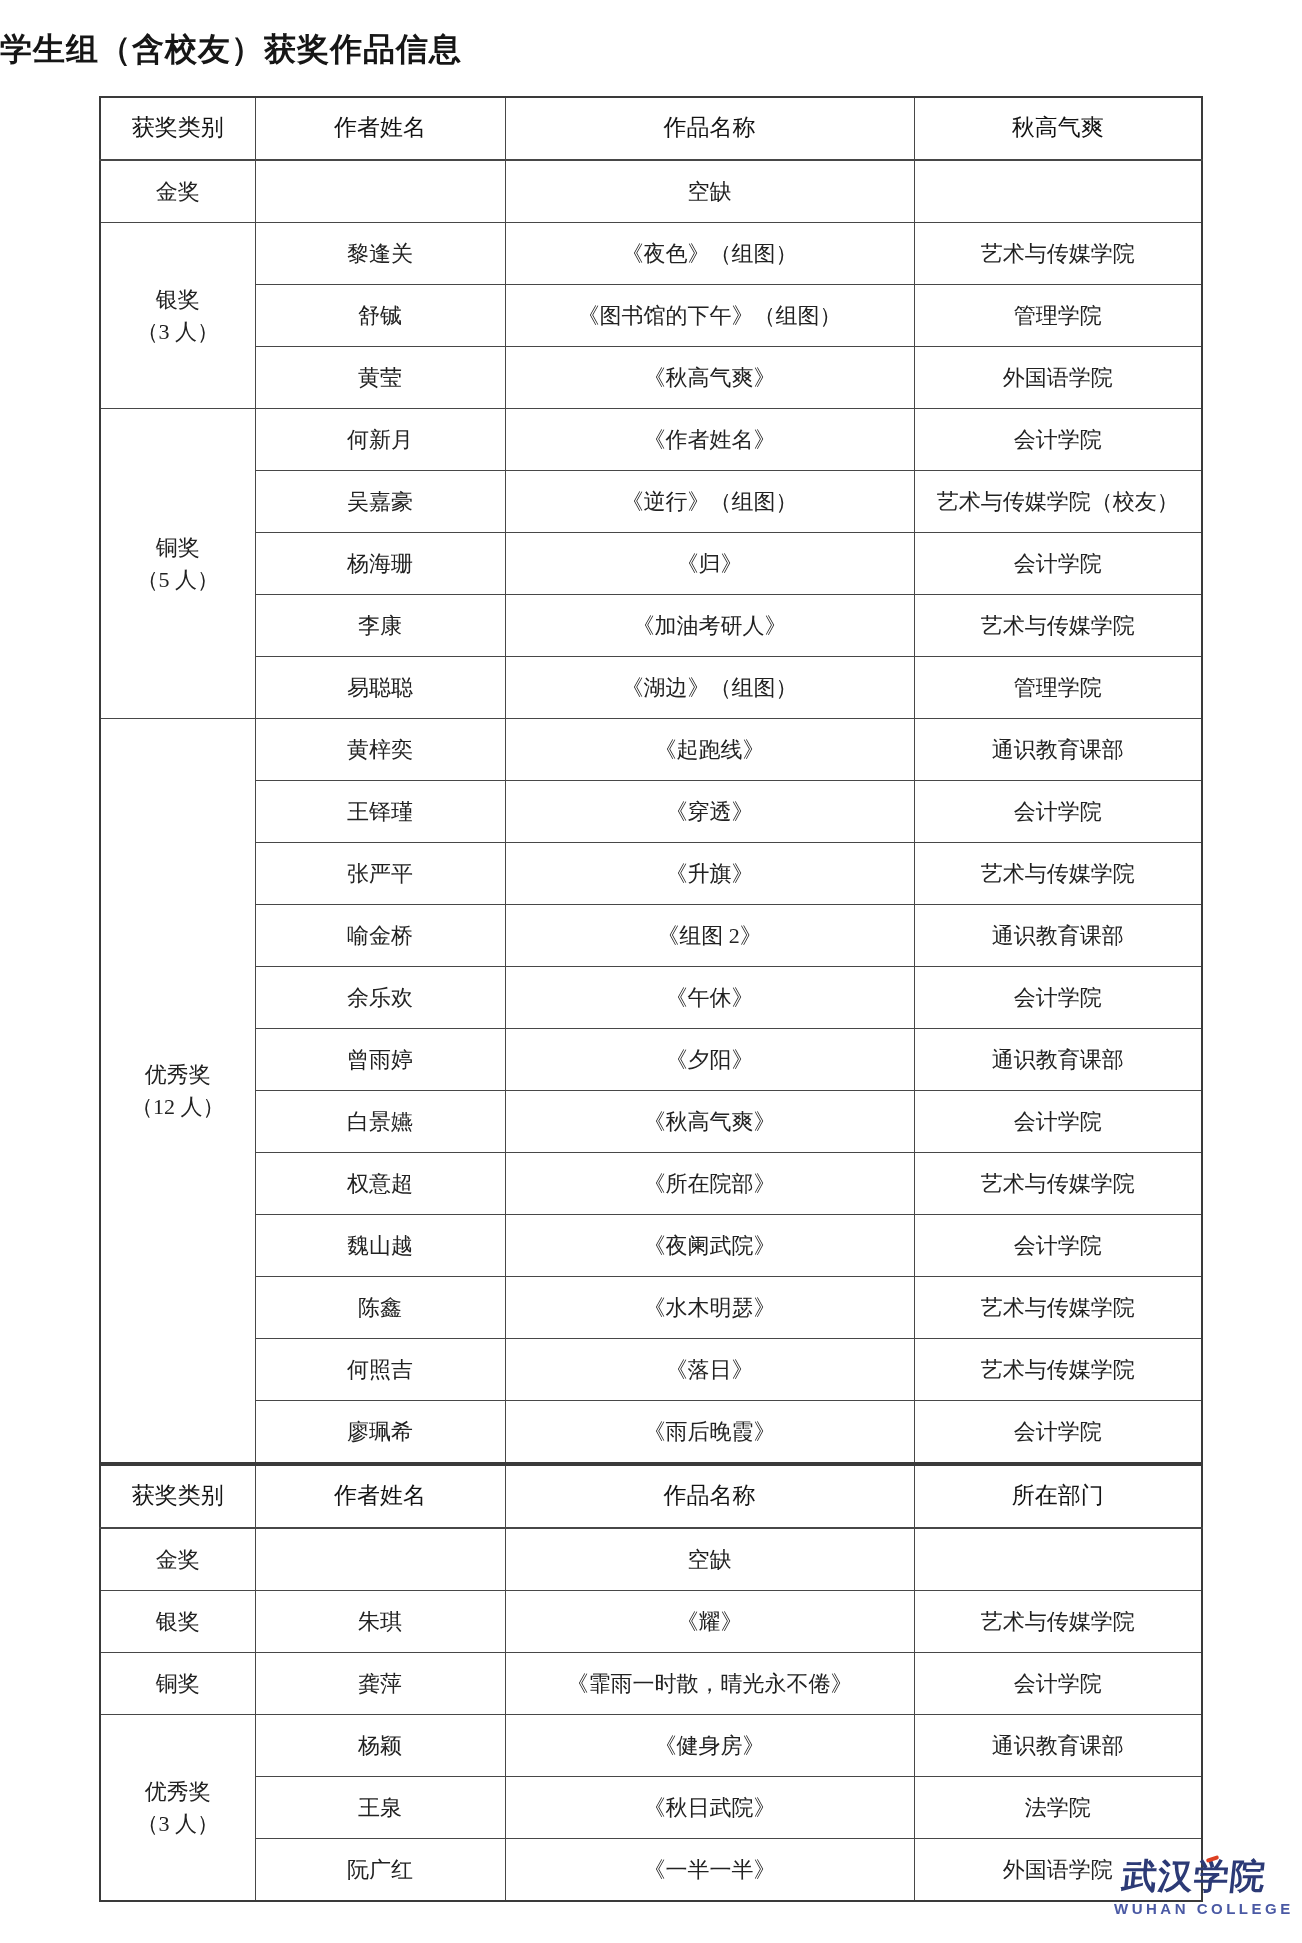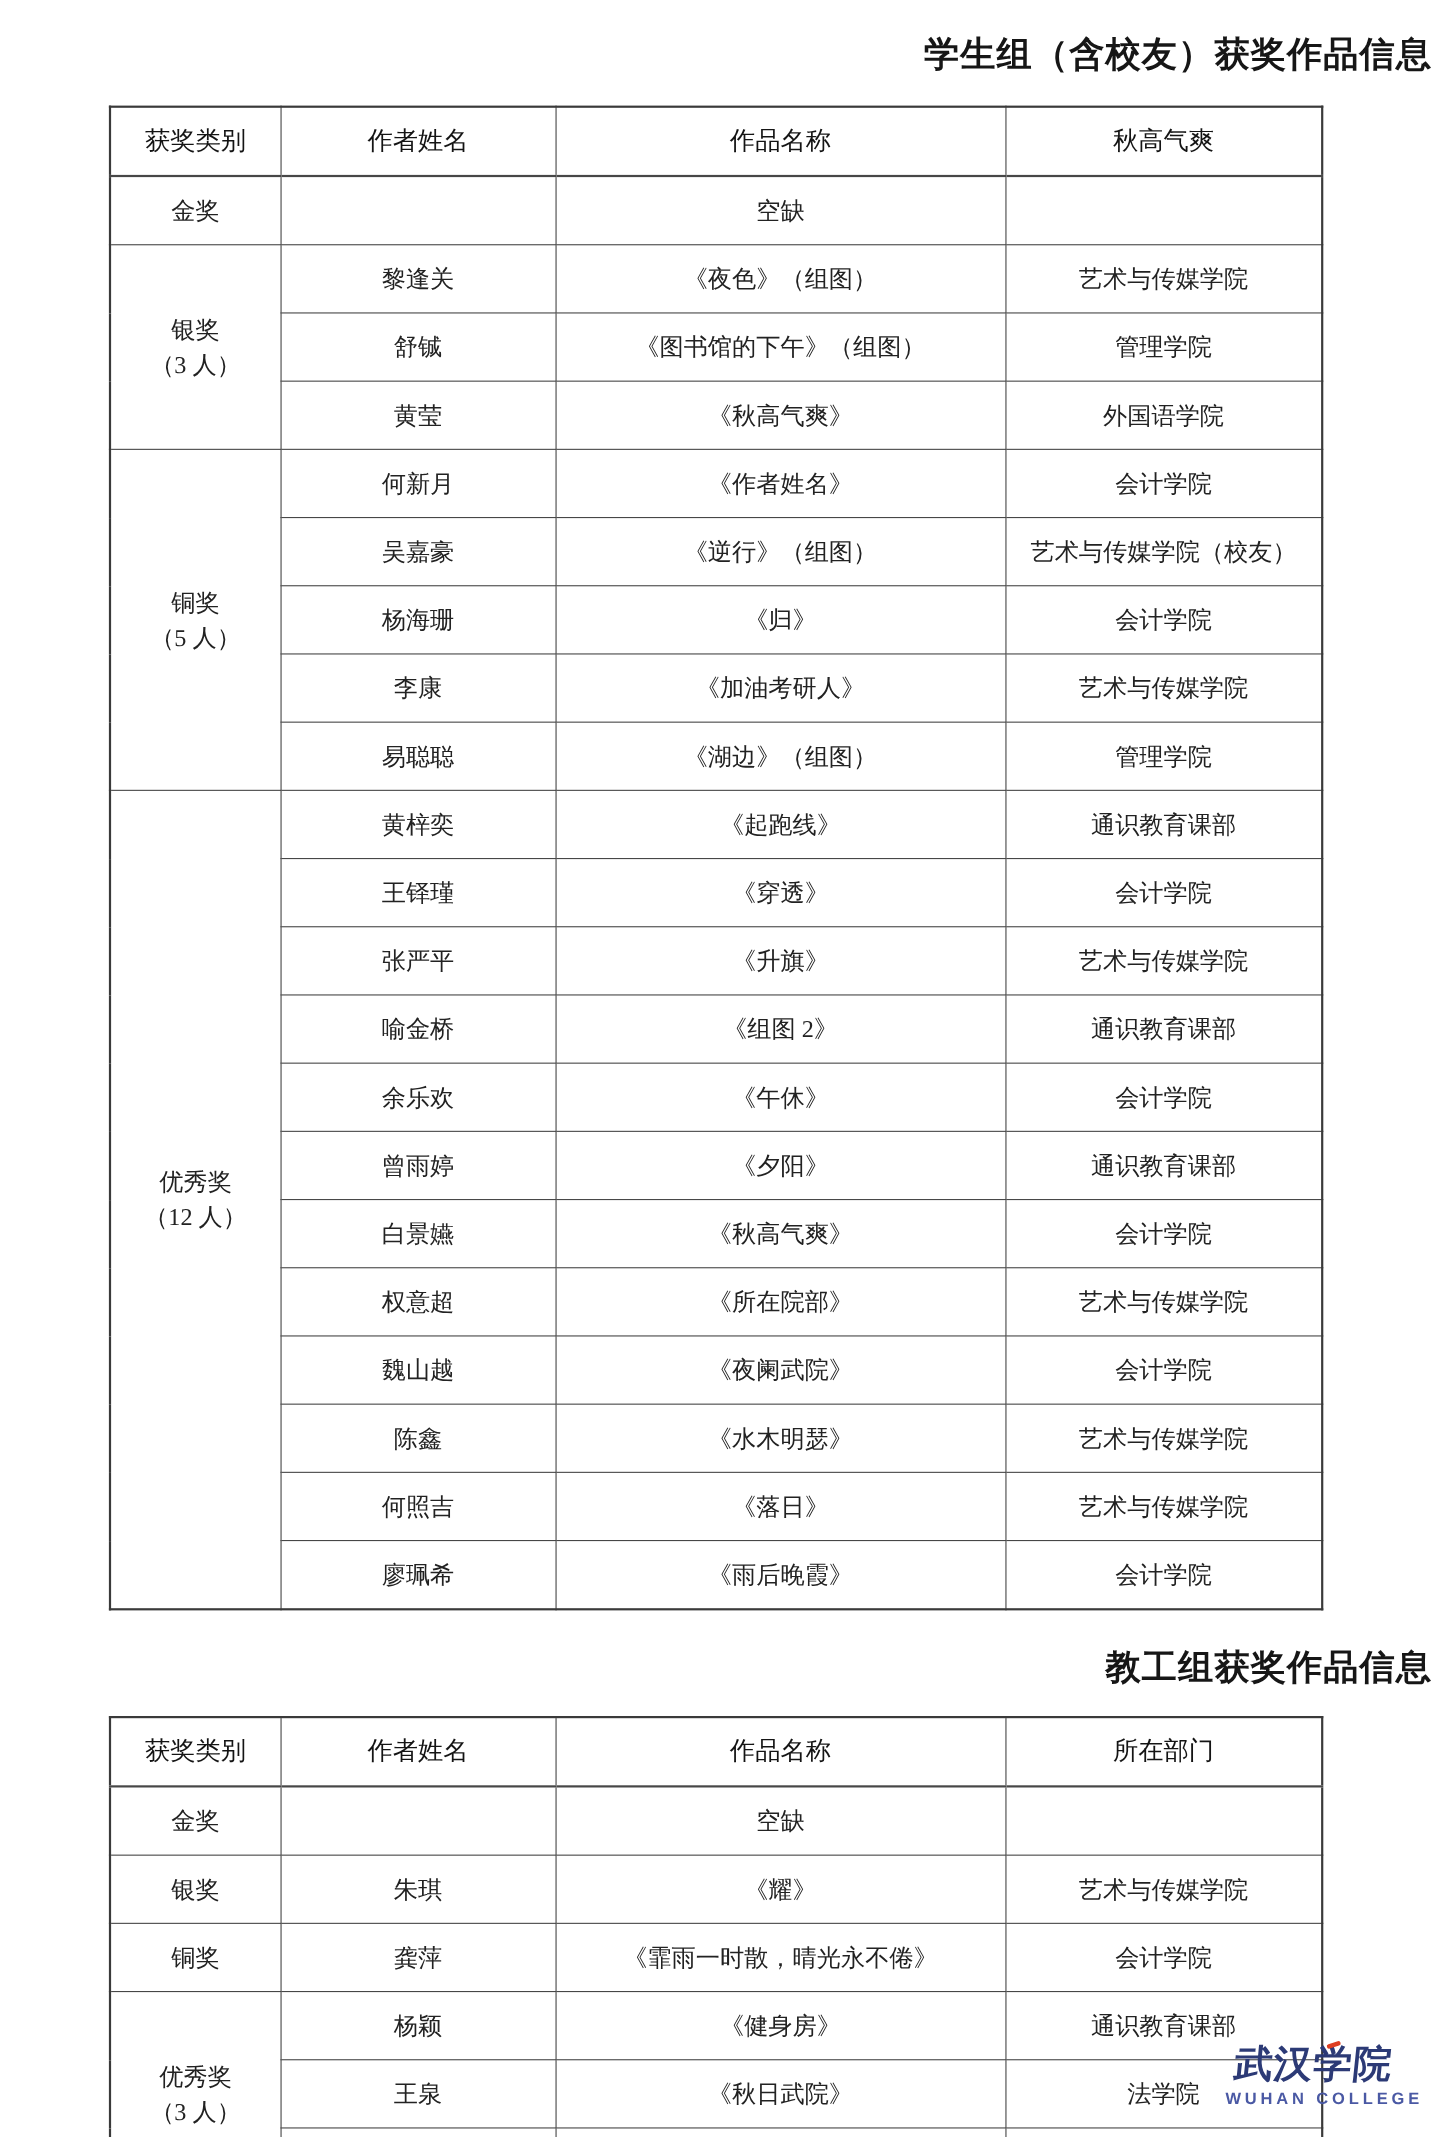--- a/index.html
+++ b/index.html
@@ -9,21 +9,21 @@
   }
   body {
     width: 1302px;
     height: 1943px;
     position: relative;
     font-family: "Liberation Serif", "DejaVu Serif", serif;
     color: #1d1d1d;
     overflow: hidden;
   }
   .doc-title {
-    text-align: right;
+    text-align: left;
     font-weight: bold;
     font-size: 32px;
     letter-spacing: 1px;
     color: #161616;
     margin: 0 auto;
   }
   .doc-title.first {
     padding-top: 28px;
     margin-bottom: 24px;
   }
@@ -234,21 +234,20 @@
             <td>《落日》</td>
             <td>艺术与传媒学院</td>
           </tr>
           <tr>
             <td>廖珮希</td>
             <td>《雨后晚霞》</td>
             <td>会计学院</td>
           </tr>
         </tbody>
       </table>
-      <div class="doc-title second">教工组获奖作品信息</div>
       <table class="awards">
         <colgroup>
           <col style="width: 155px;">
           <col style="width: 250px;">
           <col style="width: 409px;">
           <col style="width: 288px;">
         </colgroup>
         <thead>
           <tr>
             <th>获奖类别</th>

